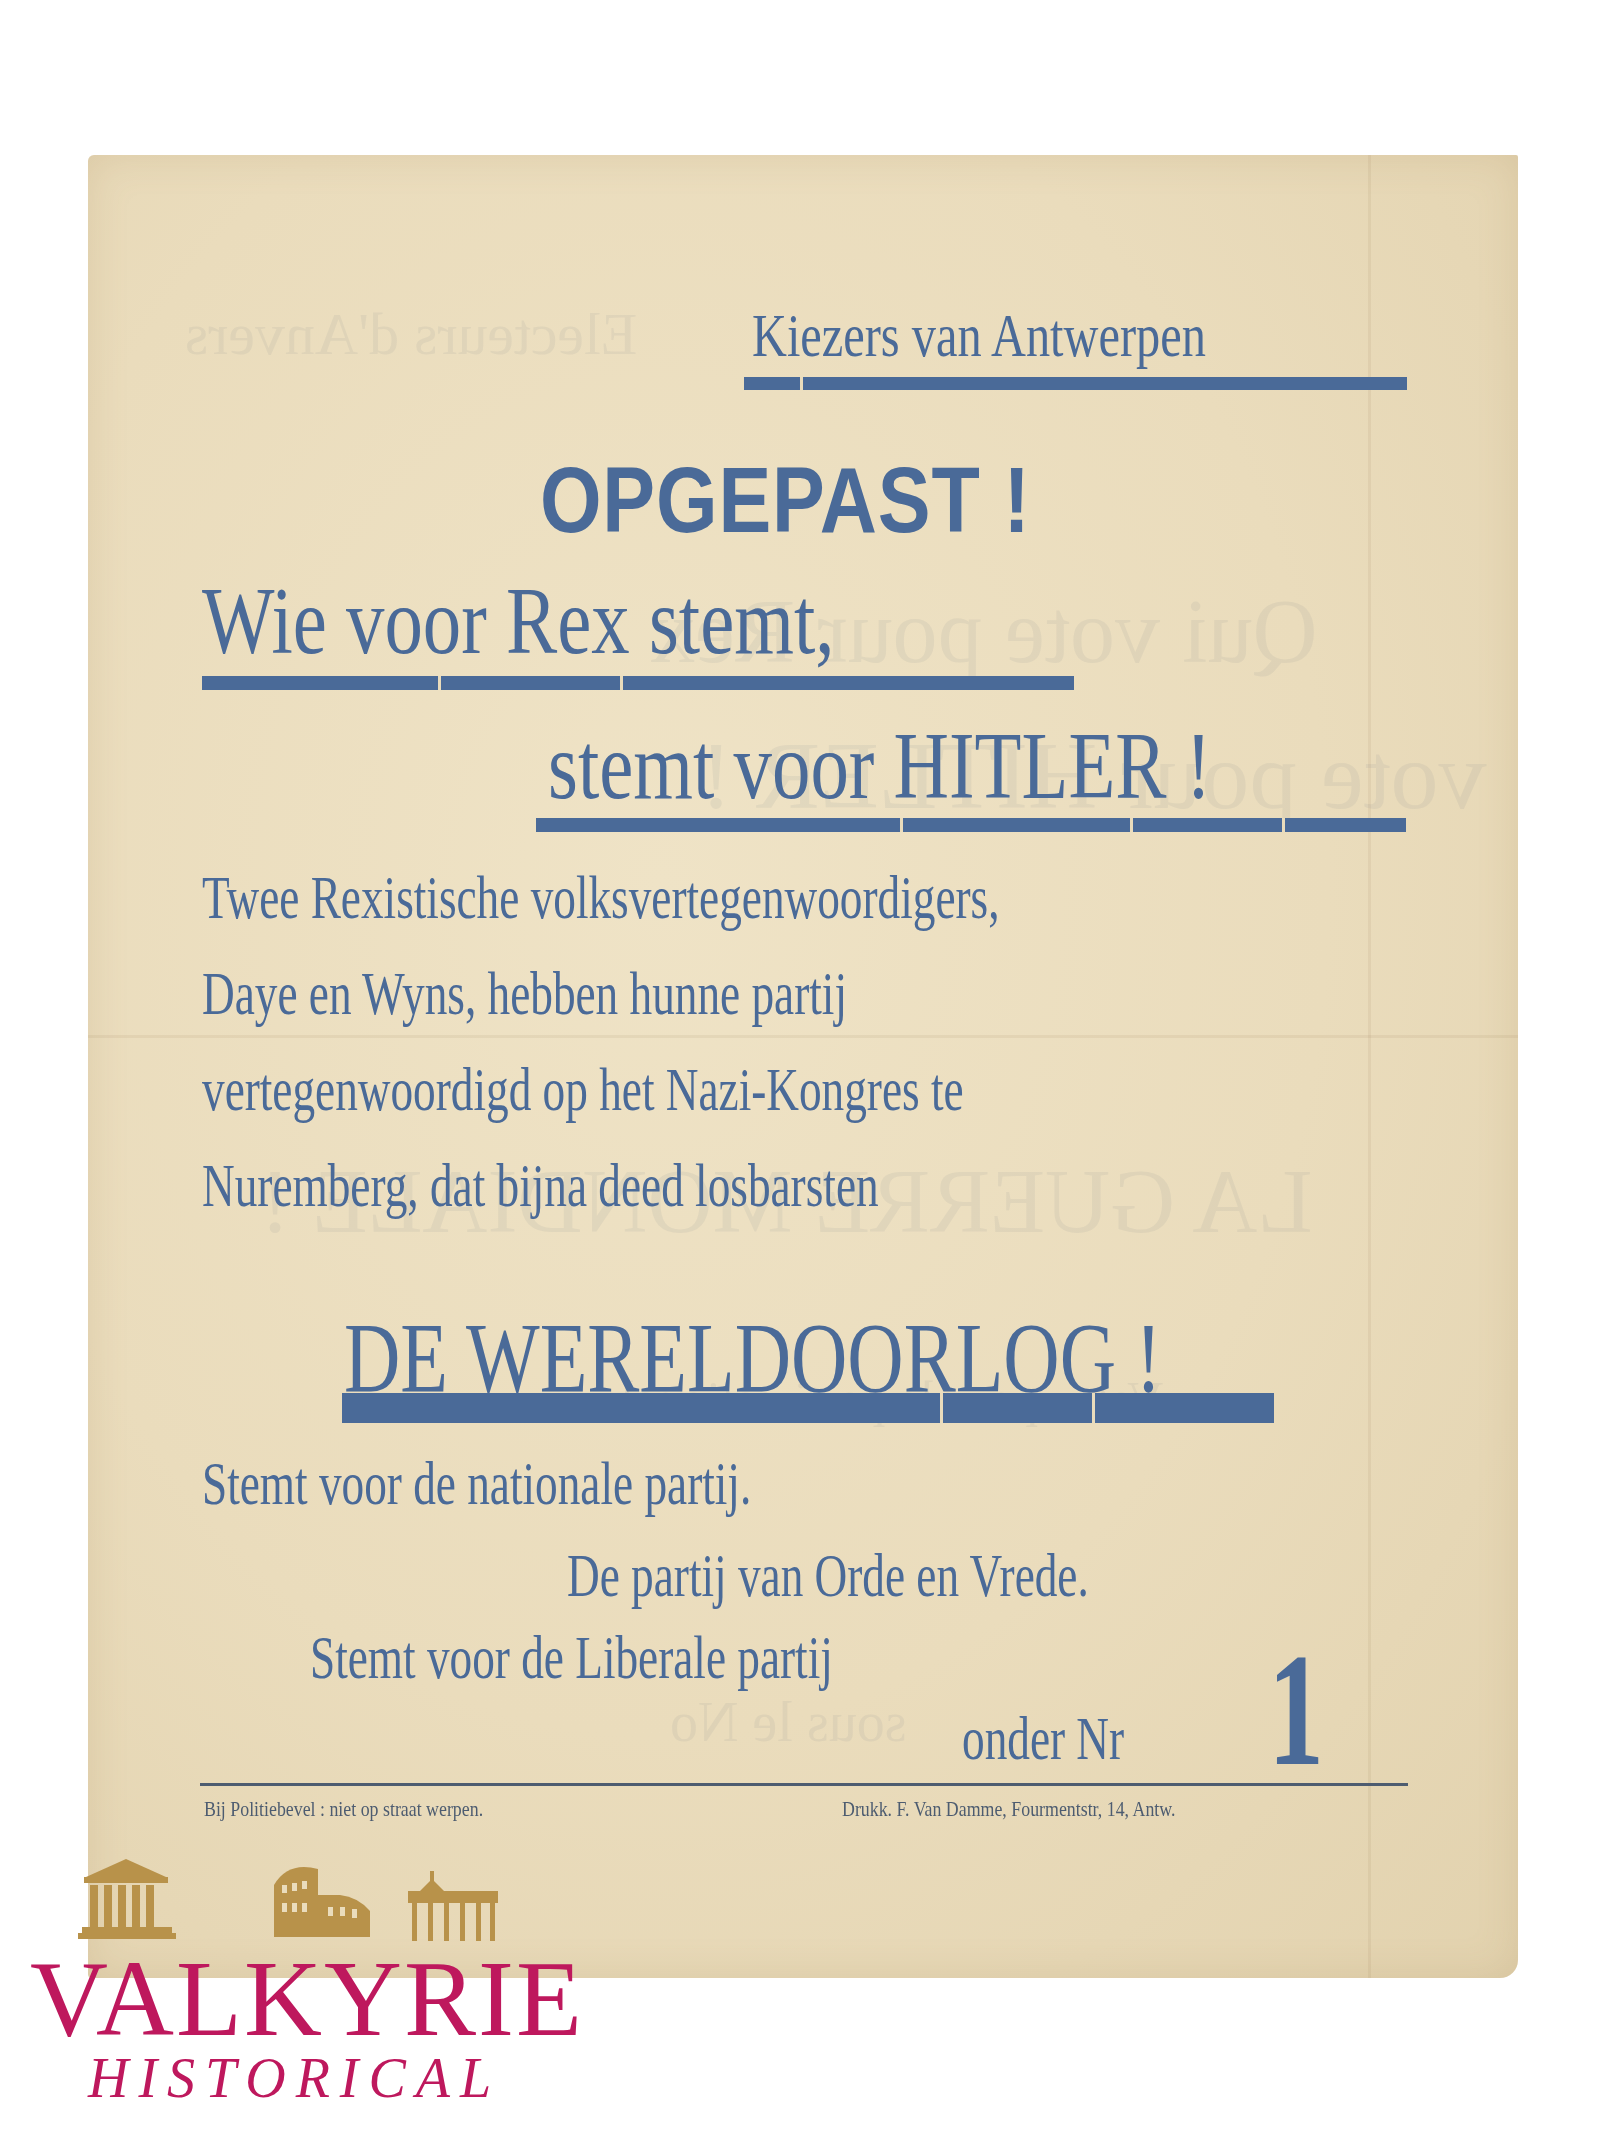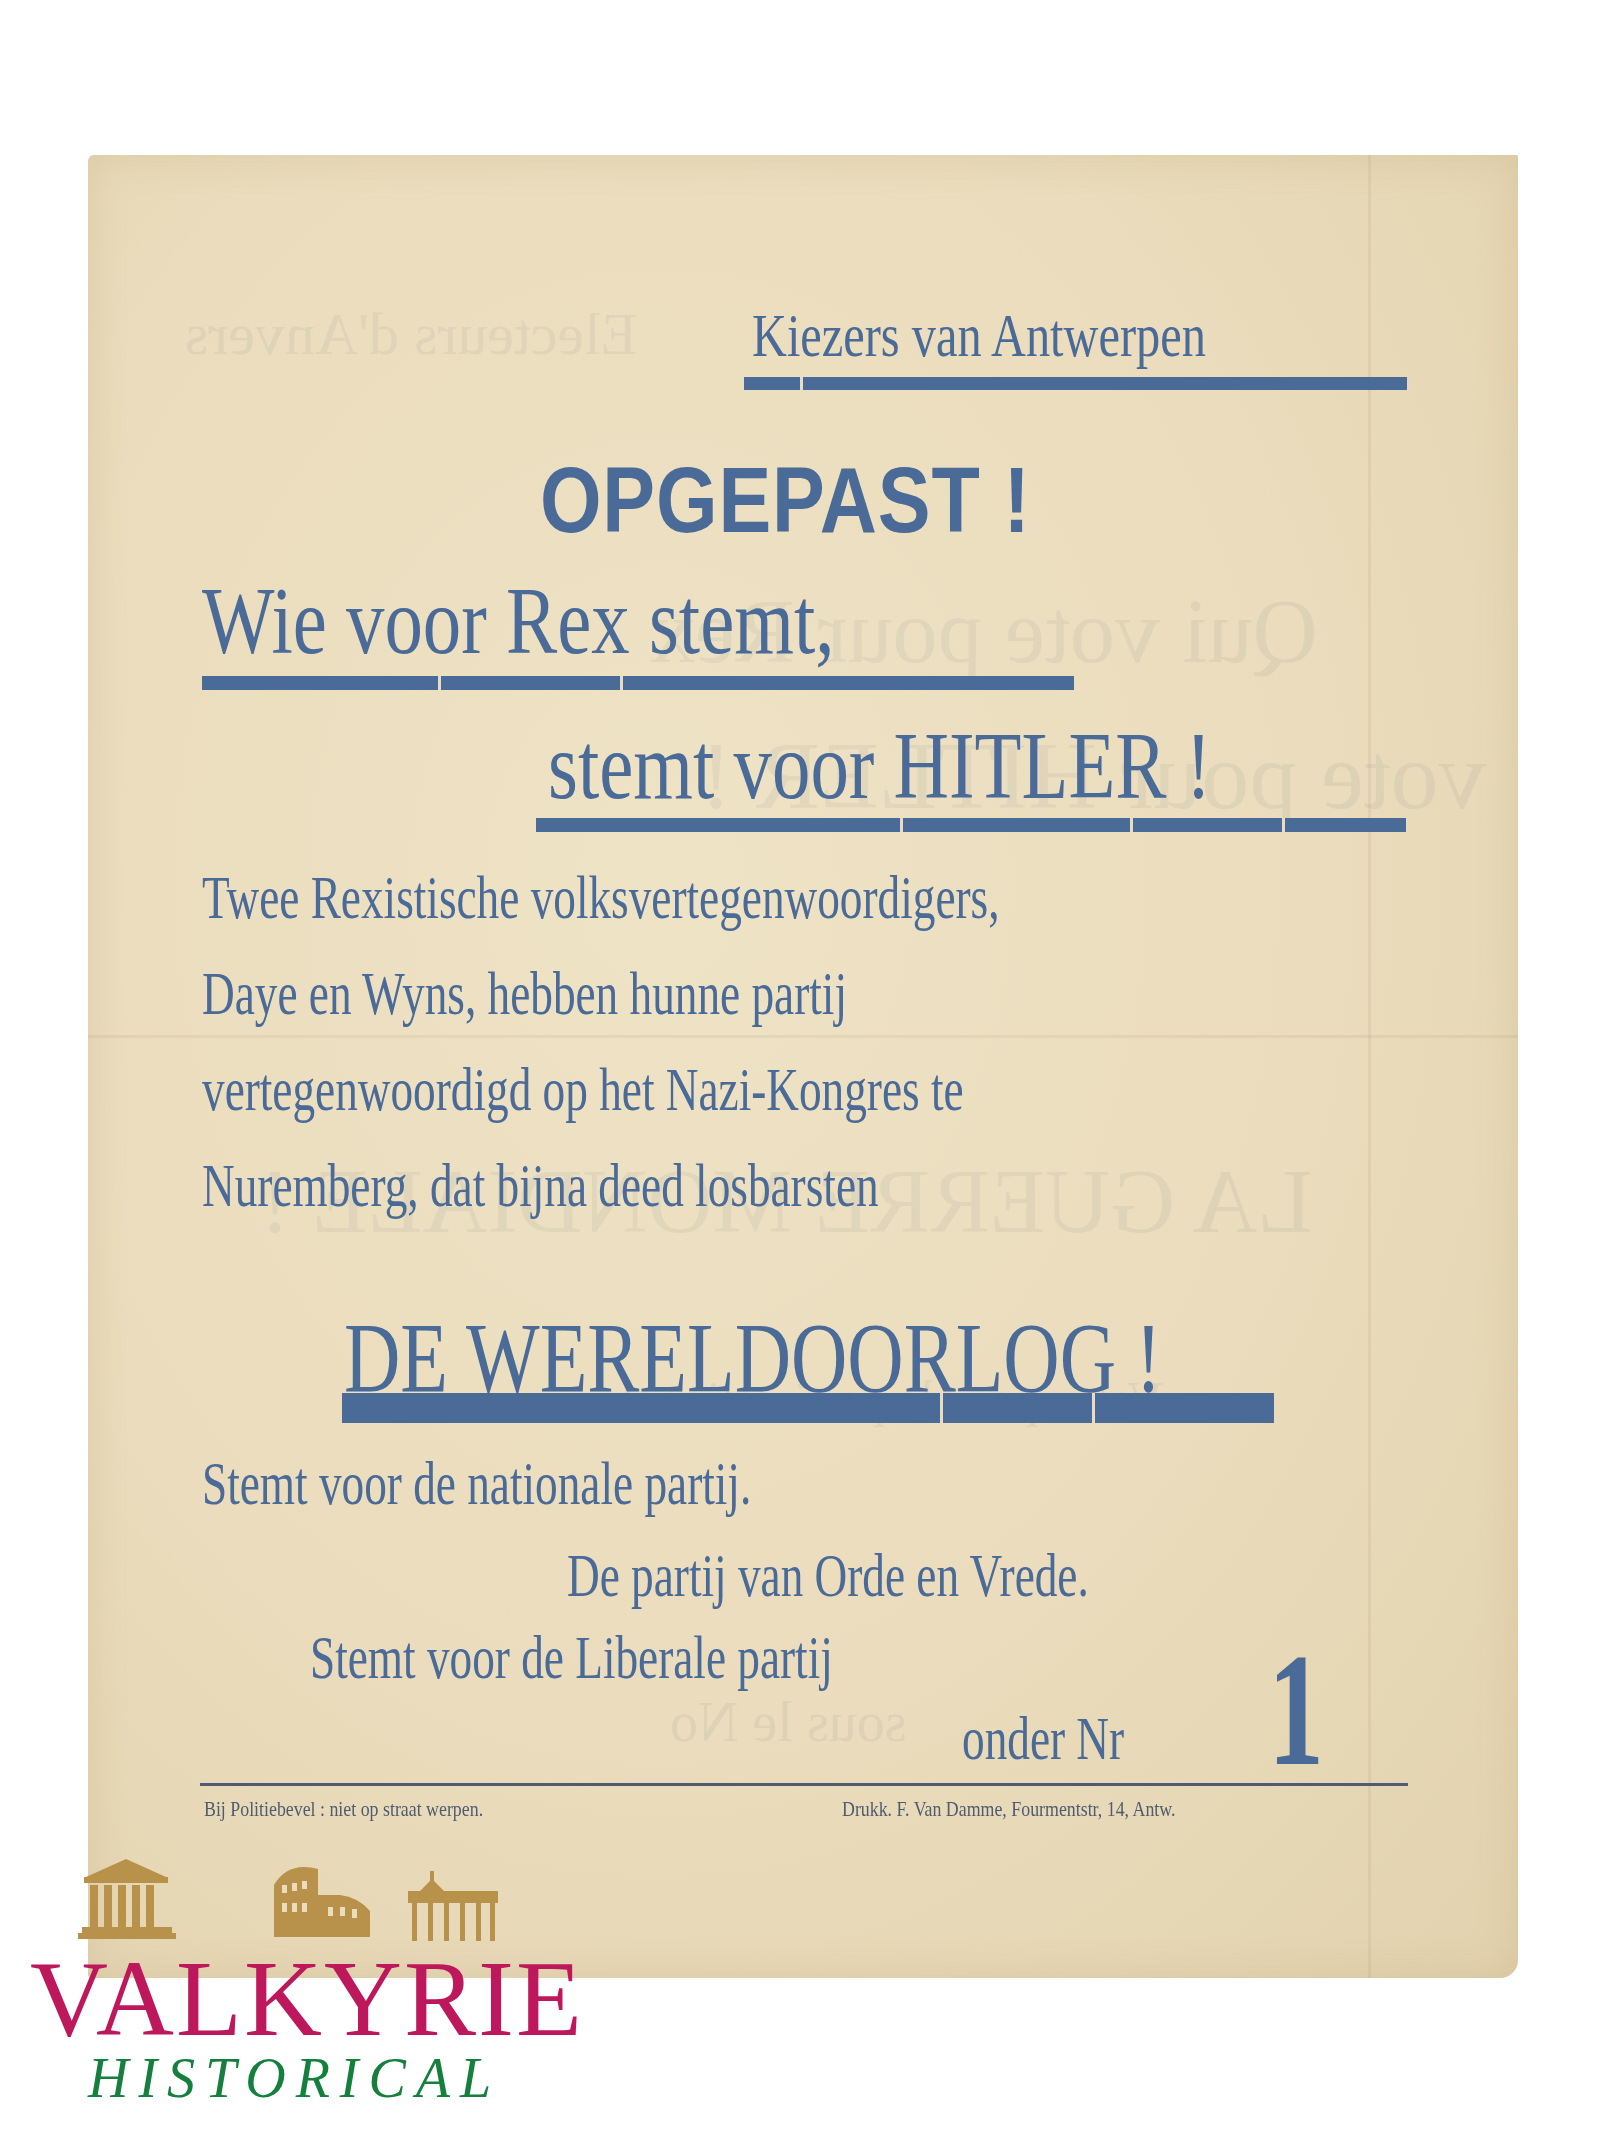--- a/index.html
+++ b/index.html
@@ -38,21 +38,21 @@
   .num { left: 1268px; top: 1618px; font-size: 160px; font-weight: bold; transform: scaleX(0.70); }
   .foot { font-size: 21px; color: #4d5c70; transform: scaleX(0.85); }
 
   .logo-icons { position: absolute; left: 78px; top: 1855px; }
   .brand {
     position: absolute; left: 30px; top: 1945px; font-family: "Liberation Serif", serif;
     color: #be185d; font-size: 108px; letter-spacing: 2px; line-height: 1;
   }
   .brand-sub {
     position: absolute; left: 88px; top: 2050px; font-family: "Liberation Serif", serif;
-    font-style: italic; color: #15803d; font-size: 56px; letter-spacing: 10px; line-height: 1;
+    font-style: italic; color: #be185d; font-size: 56px; letter-spacing: 10px; line-height: 1;
   }
 </style>
 </head>
 <body>
 
 <div class="paper">
   <div class="fold" style="left:0;top:880px;width:1430px;height:3px;"></div>
   <div class="fold" style="left:1280px;top:0;width:3px;height:1823px;"></div>
 </div>
 

